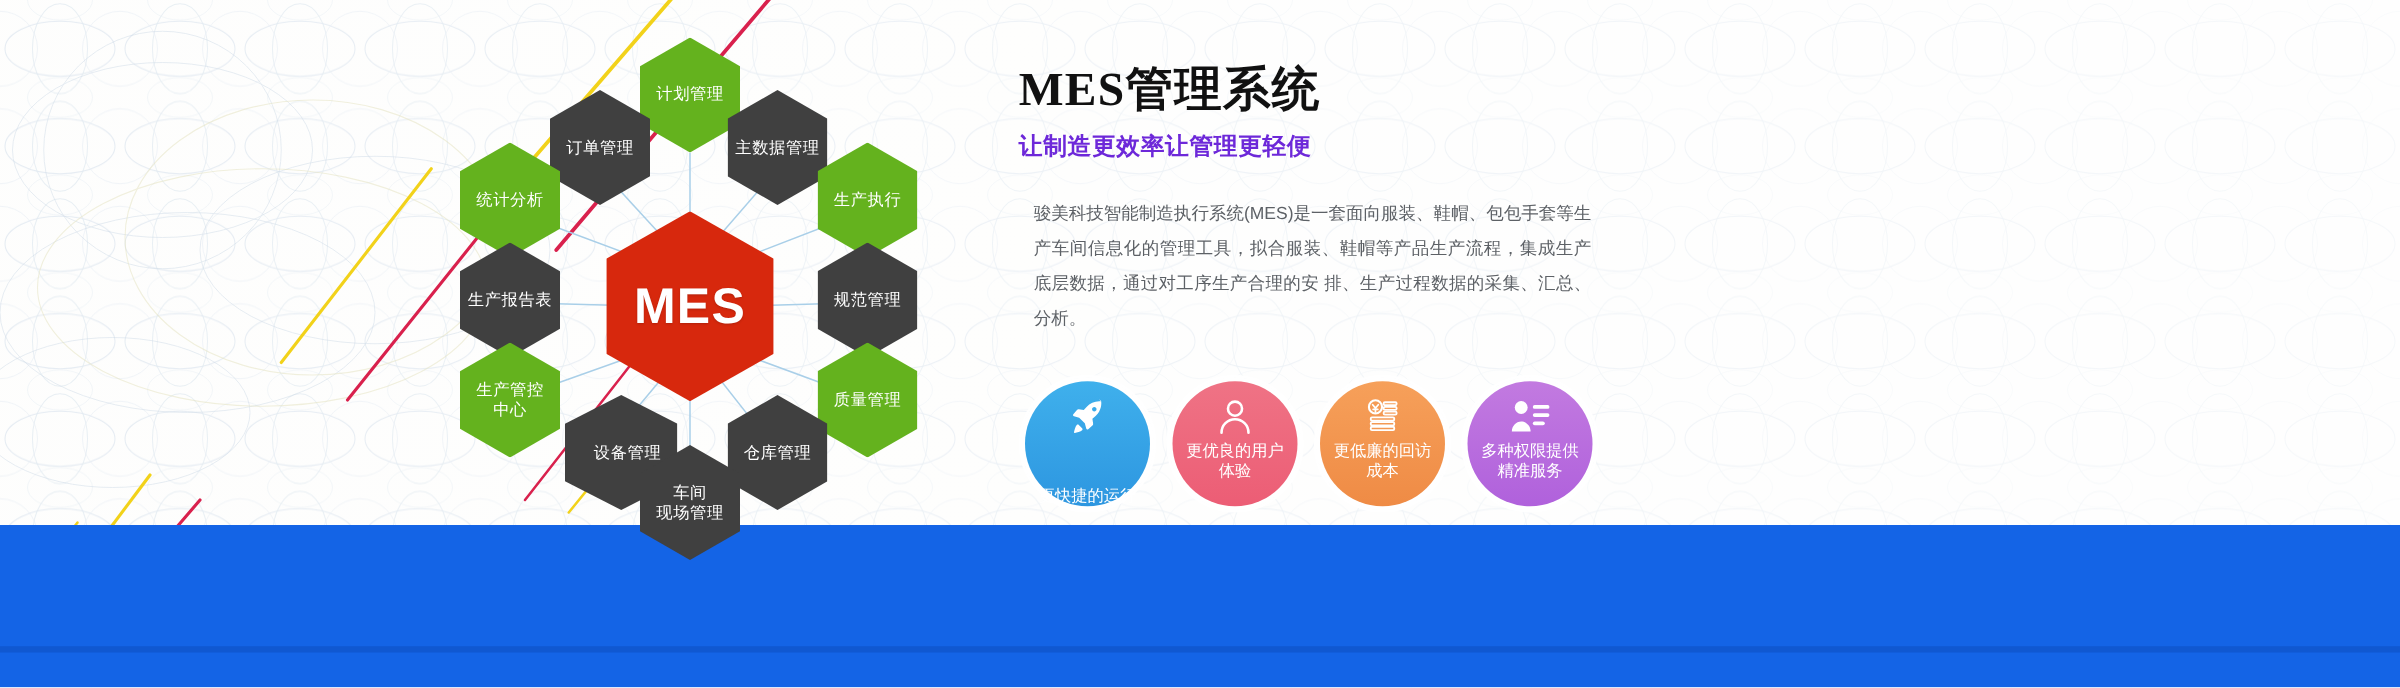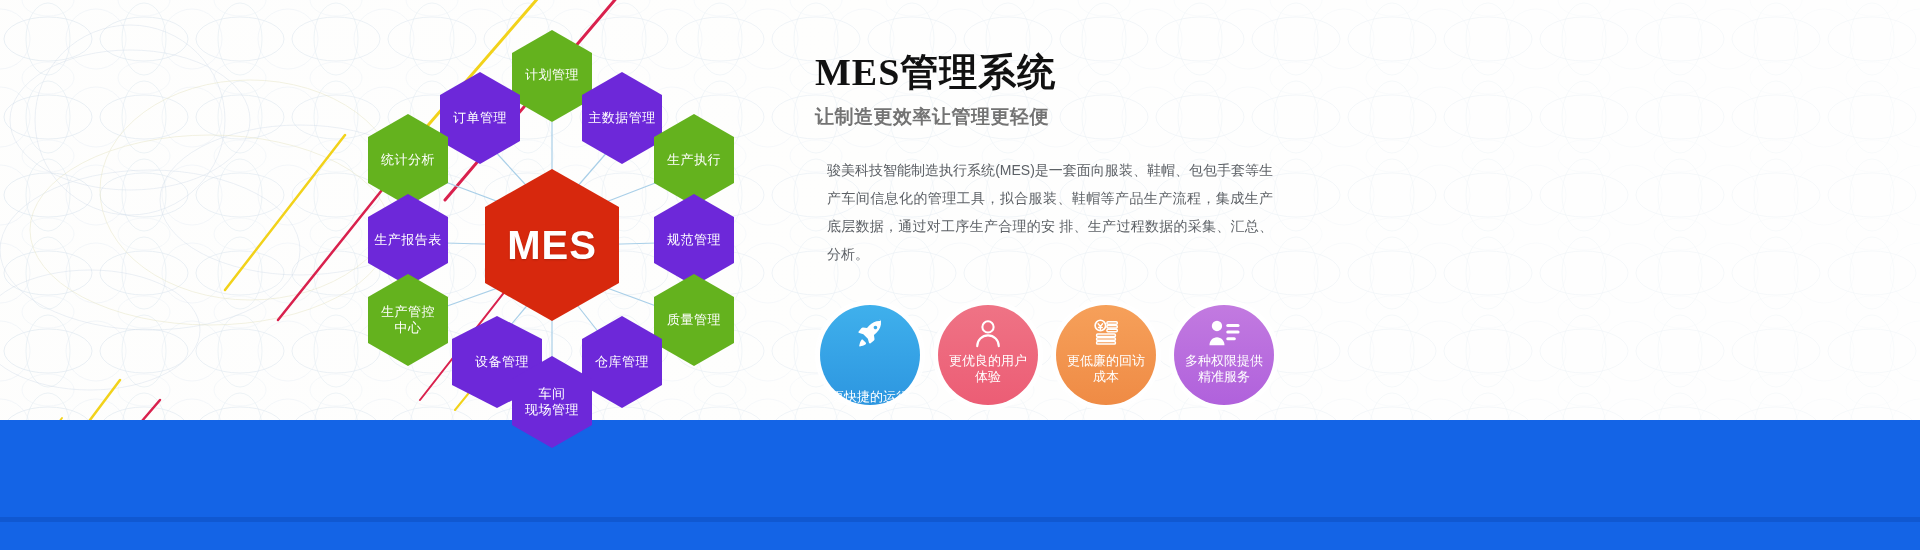--- a/index.html
+++ b/index.html
@@ -38,33 +38,33 @@
     letter-spacing:.5px;
     font-weight:400;
   }
   .hex.small{width:80px;height:92px;font-size:13px;}
   .hex.core{
     width:134px;height:152px;font-size:40px;font-weight:bold;
     letter-spacing:1px;
     text-shadow:0 1px 2px rgba(0,0,0,.18);
   }
   .hex.green{background:#64b21e;}
-  .hex.blue{background:#6d28d9;}
+  .hex.blue{background:#404040;}
   .hex.red{background:#d7280d;}
   .hex span{display:block;padding:0 4px;}
 
   
   #copy{position:absolute;left:815px;top:52px;width:470px;}
   #title{
     font-family:"Liberation Serif","DejaVu Serif",serif;
     font-weight:bold;font-size:38px;color:#111111;letter-spacing:1px;
     margin:0 0 10px 0;line-height:1.1;
   }
   #subtitle{
-    font-size:19px;color:#737373;font-weight:bold;margin:0 0 26px 0;
+    font-size:19px;color:#6d28d9;font-weight:bold;margin:0 0 26px 0;
     letter-spacing:.5px;
   }
   #desc{
     font-size:14px;color:#5d6166;line-height:2.0;margin:12px;
     text-align:justify;
   }
 
   
   #badges{position:absolute;left:820px;top:305px;display:flex;gap:18px;}
   .badge{

